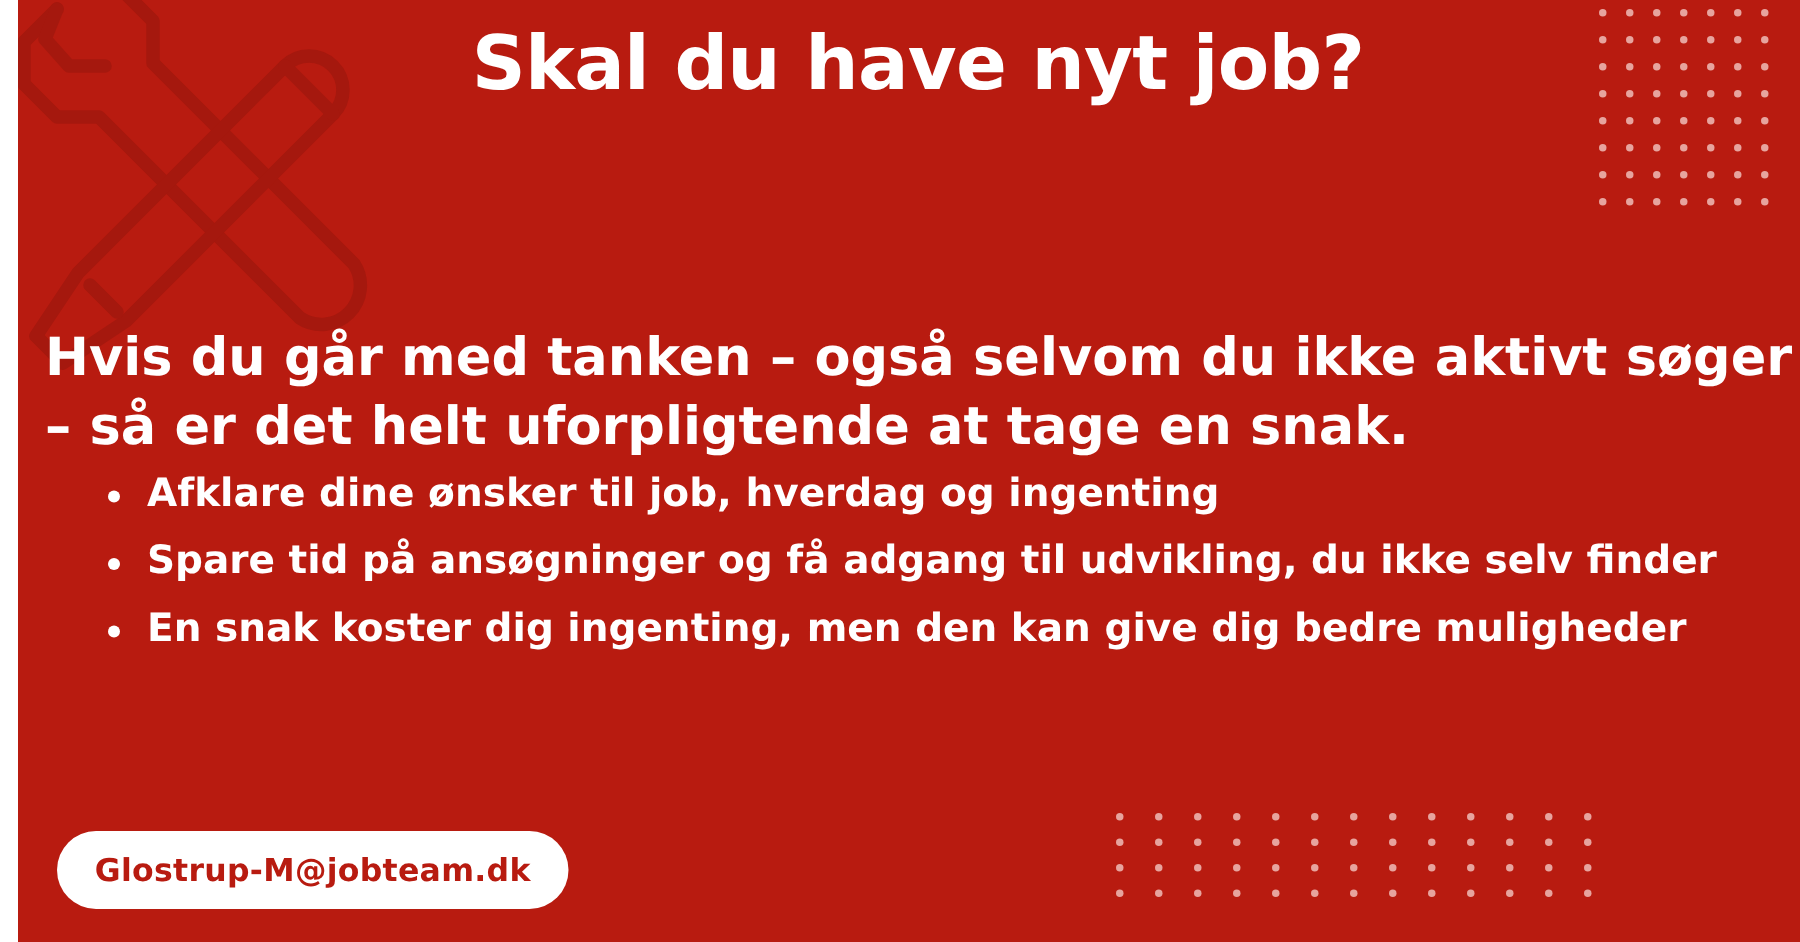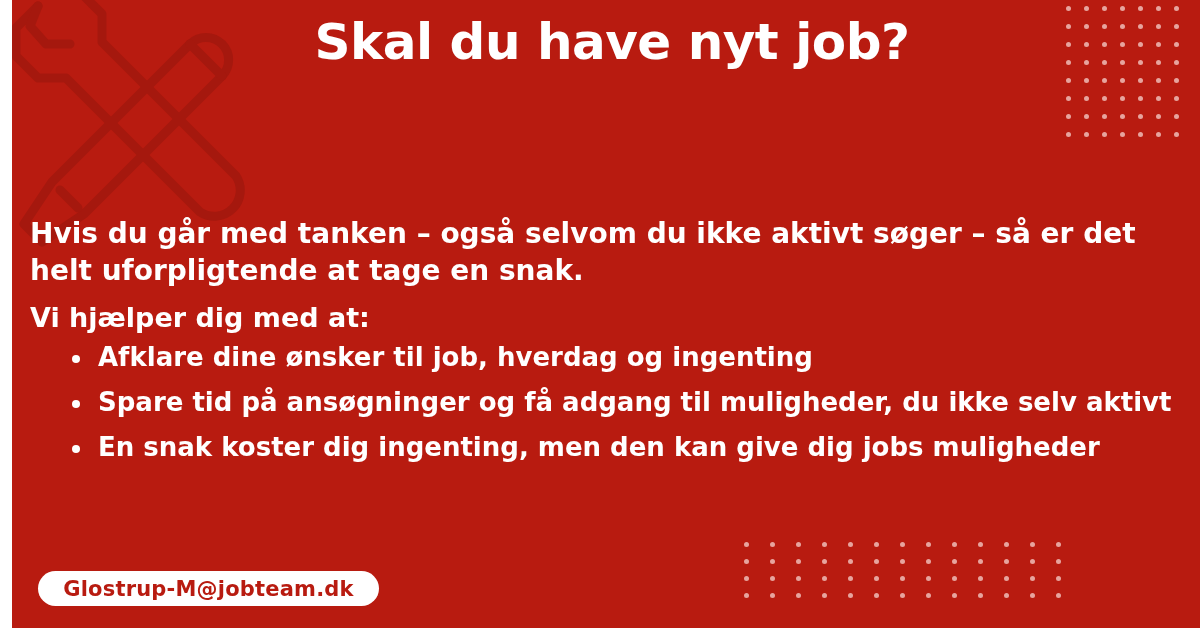--- a/index.html
+++ b/index.html
@@ -88,21 +88,21 @@
   }
 
   
   .body-block {
     position: absolute;
     top: 216px;
     left: 18px;
     width: 1165px;
   }
   .body-paragraph {
-    font-size: 28px;
+    font-size: 35px;
     font-weight: 700;
     line-height: 1.32;
     margin: 0;
   }
   .body-lead {
     font-size: 27px;
     font-weight: 700;
     line-height: 1.32;
     margin: 10px 0 0 0;
   }
@@ -135,21 +135,21 @@
     position: absolute;
     left: 26px;
     bottom: 22px;
     display: flex;
     align-items: center;
   }
   .pill {
     background: #ffffff;
     color: #b81b10;
     border-radius: 26px;
-    height: 35px;
+    height: 52px;
     display: flex;
     align-items: center;
     justify-content: center;
     font-size: 21px;
     font-weight: 700;
     letter-spacing: 0.2px;
     box-sizing: border-box;
     border: none;
     font-family: "DejaVu Sans", sans-serif;
     cursor: pointer;
@@ -317,25 +317,24 @@
         <span class="dot"></span>
       </div>
   </div>
 
   <div class="headline-block">
     <h1 class="headline">Skal du have nyt job?</h1>
   </div>
 
   <div class="body-block">
     <p class="body-paragraph">Hvis du går med tanken – også selvom du ikke aktivt søger – så er det helt uforpligtende at tage en snak.</p>
-    <p class="body-lead">Vi hjælper dig med at:</p>
     <ul class="bullet-list">
       <li>Afklare dine ønsker til job, hverdag og ingenting</li>
-      <li>Spare tid på ansøgninger og få adgang til muligheder, du ikke selv aktivt</li>
-      <li>En snak koster dig ingenting, men den kan give dig jobs muligheder</li>
+      <li>Spare tid på ansøgninger og få adgang til udvikling, du ikke selv finder</li>
+      <li>En snak koster dig ingenting, men den kan give dig bedre muligheder</li>
     </ul>
   </div>
 
   <div class="contact-row">
     <a class="pill pill-email">Glostrup-M@jobteam.dk</a>
   </div>
 
 </div>
 
 </body></html>

